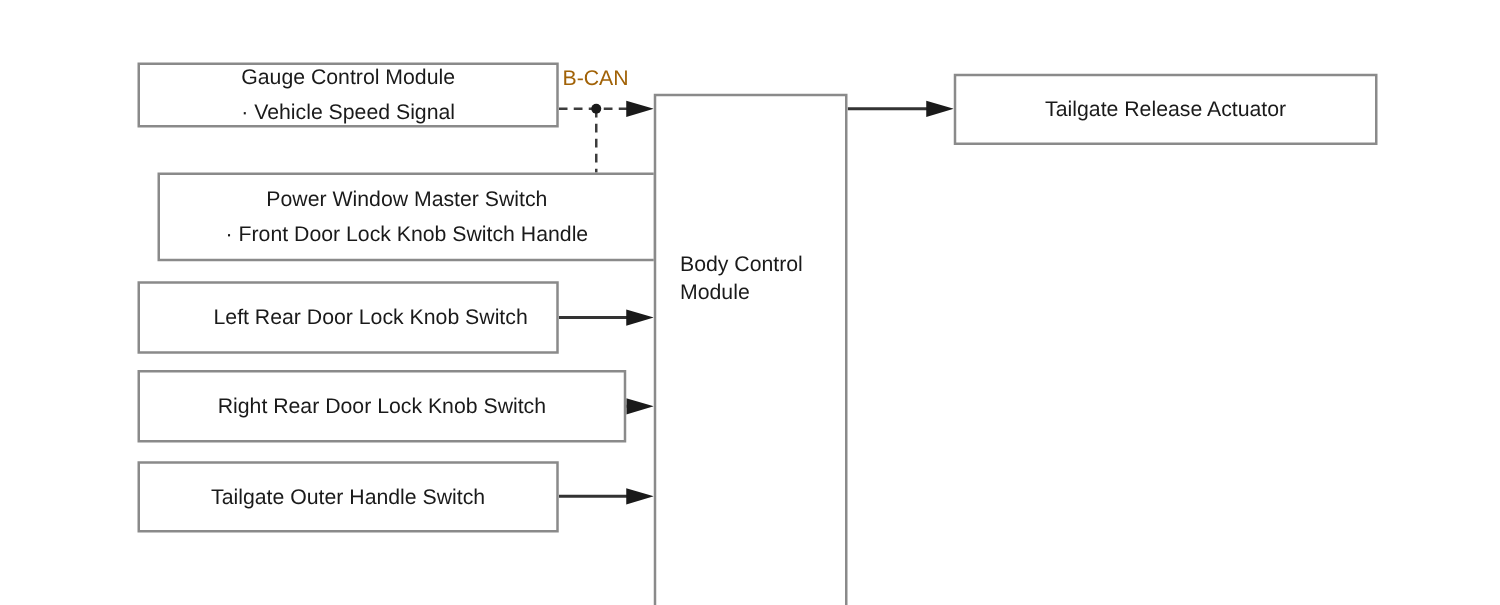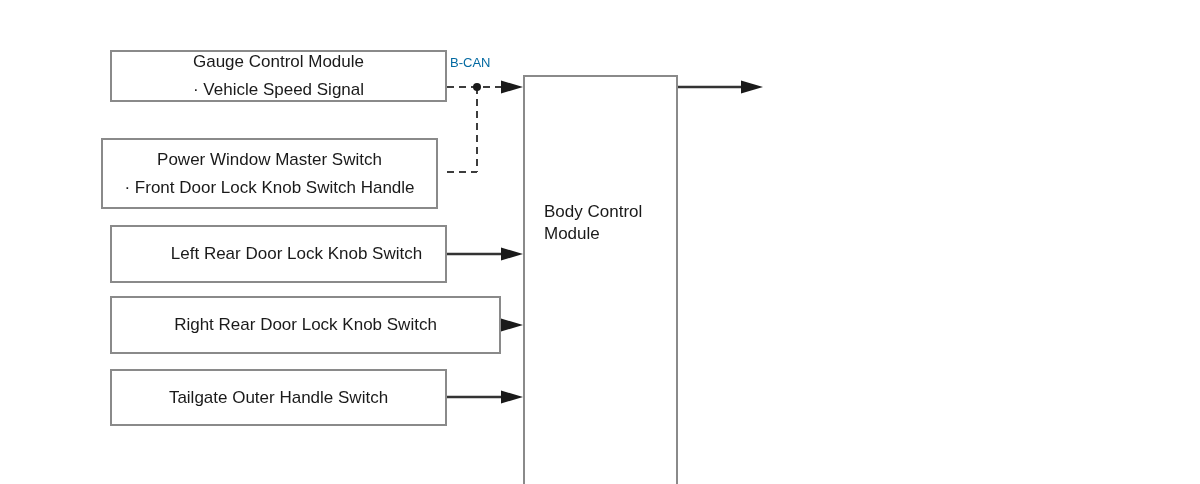--- a/index.html
+++ b/index.html
@@ -24,40 +24,40 @@
     display: flex;
     flex-direction: column;
     align-items: center;
     justify-content: center;
     text-align: center;
     font-size: 17px;
     line-height: 28px;
     color: #1a1a1a;
   }
   .box-gauge            { left: 110px; top: 50px;  width: 337px; height: 52px; text-align: right; }
-  .box-power-window     { left: 101px; top: 138px; width: 337px; height: 71px; }
+  .box-power-window     { left: 126px; top: 138px; width: 399px; height: 71px; }
   .box-left-rear        { left: 110px; top: 225px; width: 337px; height: 58px; padding-left: 36px; }
   .box-right-rear       { left: 110px; top: 296px; width: 391px; height: 58px; }
   .box-tailgate-outer   { left: 110px; top: 369px; width: 337px; height: 57px; }
   .box-bcm {
     left: 523px; top: 34px; width: 155px; height: 415px;
     align-items: flex-start;
     justify-content: flex-start;
     text-align: left;
     padding: 124px 0 0 19px;
     line-height: 22px;
     margin-top: 41px;
   }
   .box-actuator         { left: 763px; top: 59px;  width: 339px; height: 57px; }
   .bcan-label {
     position: absolute;
     left: 450px; top: 52px;
-    font-size: 13px;
+    font-size: 17px;
     line-height: 22px;
-    color: #0369a1;
+    color: #a16207;
     white-space: nowrap;
   }
   .connector-layer {
     position: absolute;
     left: 0; top: 0;
     width: 1200px;
     height: 484px;
     pointer-events: none;
   }
   .line-solid  { stroke: #333333; stroke-width: 2.5; fill: none; }
@@ -117,14 +117,17 @@
 
   <div class="box box-tailgate-outer">
     <span>Tailgate Outer Handle Switch</span>
   </div>
 
   <div class="box box-bcm">
     <span>Body Control</span>
     <span>Module</span>
   </div>
 
+  <div class="box box-actuator">
+    <span>Tailgate Release Actuator</span>
+  </div>
 
 </div>
 
 </body></html>

